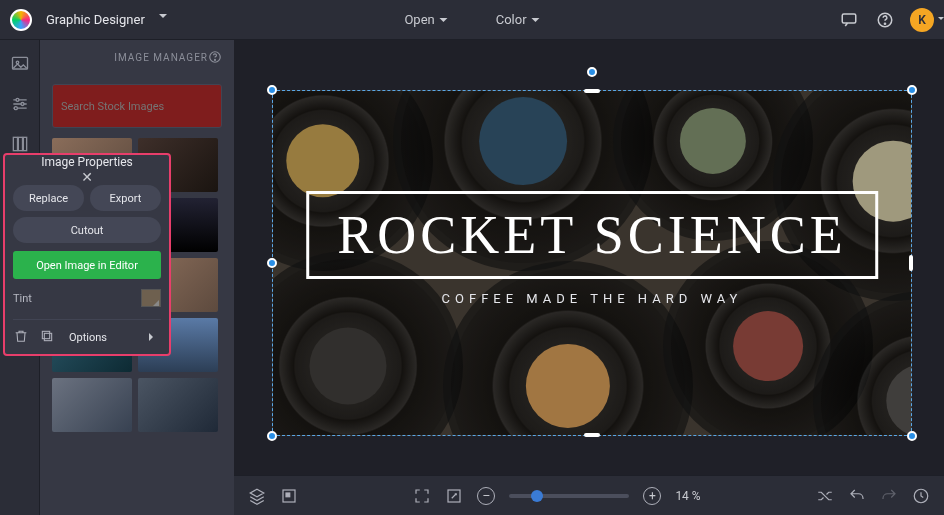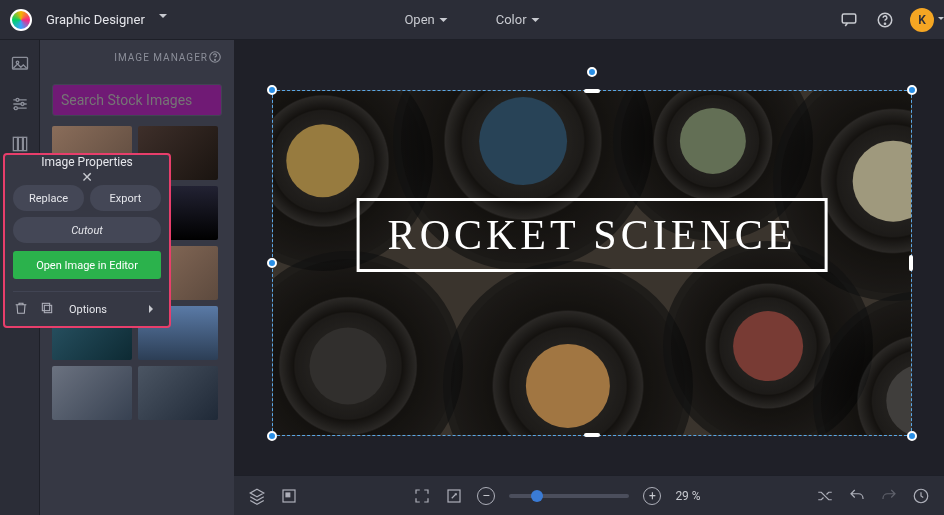--- a/index.html
+++ b/index.html
@@ -19,56 +19,56 @@
 
 .leftrail { position: absolute; left: 0; top: 40px; width: 40px; height: calc(100% - 40px); background: #2b2d37; display: flex; flex-direction: column; align-items: center; padding-top: 14px; gap: 20px; border-right: 1px solid #1d1f27; }
 .rail-icon { width: 20px; height: 20px; color: #8b8e99; cursor: pointer; }
 
 
 .sidebar { position: absolute; left: 40px; top: 40px; width: 194px; height: calc(100% - 40px); background: #363844; padding: 10px 12px 0 12px; overflow: hidden; }
 .sidebar-hdr { display: flex; align-items: center; justify-content: flex-end; font-size: 10px; letter-spacing: 1px; color: #8b8e99; margin-bottom: 10px; }
 .actions-row { display: flex; gap: 8px; }
 .computer-btn { flex: 1; background: #3dbb61; color: #fff; border: none; border-radius: 3px; height: 30px; font-size: 12px; cursor: pointer; }
 .more-btn { width: 30px; height: 30px; background: #3dbb61; border: none; border-radius: 3px; color: #fff; font-size: 15px; cursor: pointer; display:flex; align-items:center; justify-content:center; letter-spacing:1px;}
-.search-input { width: 100%; height: 32px; margin-top: 10px; background: #701a75; border: 1px solid #414453; border-radius: 3px; color: #8b8e99; font-size: 14px; padding: 0 8px; }
+.search-input { width: 100%; height: 44px; margin-top: 10px; background: #7f1d1d; border: 1px solid #414453; border-radius: 3px; color: #8b8e99; font-size: 11px; padding: 0 8px; }
 .thumbs { margin-top: 10px; display: flex; flex-wrap: wrap; gap: 6px; }
 .thumb { width: 80px; height: 54px; background: #555; border-radius: 2px; }
 .thumb.a { background: linear-gradient(135deg,#8a6d5a,#5d4a3e); }
 .thumb.b { background: linear-gradient(135deg,#3e2f2a,#1a1410); }
 .thumb.c { background: linear-gradient(135deg,#9e3a3a,#5a2c1f); }
 .thumb.d { background: linear-gradient(180deg,#223,#000); }
 .thumb.e { background: linear-gradient(135deg,#2a5566,#0d2a33); }
 .thumb.f { background: linear-gradient(180deg,#5a7aa6,#2c3e55); }
 .thumb.g { background: linear-gradient(135deg,#6b7280,#374151); }
 .thumb.h { background: linear-gradient(135deg,#4b5563,#1f2937); }
 
 
 .popover { position: absolute; left: 3px; top: 153px; width: 168px; background: #363844; border: 2px solid #e83e6b; border-radius: 4px; z-index: 30; padding: 0 8px 8px 8px; }
 .pop-hdr { display: flex; justify-content: space-between; align-items: center; height: 30px; font-size: 12px; color: #e5e6eb; flex-direction: column; }
 .close-x { color: #c8cad0; cursor: pointer; font-size: 14px; }
 .btn-row { display: flex; gap: 6px; }
 .gray-btn { flex: 1; height: 26px; background: #444756; border: none; border-radius: 13px; color: #e5e6eb; font-size: 11px; cursor: pointer; }
-.gray-btn.full { width: 100%; margin-top: 6px; font-style: italic; }
+.gray-btn.full { width: 100%; margin-top: 6px; }
 .green-btn { width: 100%; height: 28px; margin-top: 8px; background: #2bb24c; border: none; border-radius: 3px; color: #fff; font-size: 11px; cursor: pointer; }
 .prop-row { display: flex; justify-content: space-between; align-items: center; margin-top: 10px; font-size: 11px; color: #b6b8c2; }
 .swatch { width: 20px; height: 18px; border: 1px solid #555; position: relative; cursor: pointer; background:#fff;}
 .swatch.none::before { content: ""; position: absolute; left: -2px; top: 7px; width: 24px; height: 2px; background: #e83e3e; transform: rotate(-45deg); }
 .swatch.tint { background: #6e604f; }
 .swatch .caret { position:absolute; right:1px; bottom:0; width:0; height:0; border:3px solid transparent; border-bottom-color:#888; border-right-color:#888;}
 .pop-footer { display: flex; align-items: center; gap: 8px; margin-top: 12px; border-top: 1px solid #414453; padding-top: 8px; }
 .foot-ic { width: 18px; height: 18px; color: #aeb0ba; cursor: pointer; }
 .options-btn { flex:1; display:flex; justify-content:space-between; align-items:center; font-size:11px; color:#e5e6eb; cursor:pointer; padding:0 4px;}
 
 
 .canvas-wrap { position: absolute; left: 234px; top: 40px; right: 0; bottom: 40px; background: #1f2028; overflow: hidden; }
 .artboard { position: absolute; left: 38px; top: 50px; width: 640px; height: 346px; background: #3a342d; border: 1px dashed #5aa7e6; }
 .artboard-img { position:absolute; inset:0; overflow:hidden; }
 .rec { position:absolute; border-radius:50%; border:8px solid #111; background:radial-gradient(circle,#2a2a2a 0%,#0e0e0e 35%,#000 36%,#222 45%,#000 46%,#1a1a1a 100%); opacity:0.65;}
 .rec .lbl{position:absolute; left:50%; top:50%; width:36%; height:36%; transform:translate(-50%,-50%); border-radius:50%;}
-.title-box { position:absolute; left:50%; top:42%; transform:translate(-50%,-50%); border:3px solid #fff; padding:10px 28px; color:#fff; font-family: Georgia, 'Times New Roman', serif; font-size:42px; letter-spacing:4px; white-space:nowrap;}
+.title-box { position:absolute; left:50%; top:42%; transform:translate(-50%,-50%); border:3px solid #fff; padding:10px 28px; color:#fff; font-family: Georgia, 'Times New Roman', serif; font-size:54px; letter-spacing:4px; white-space:nowrap;}
 .subtitle { position:absolute; left:50%; top:58%; transform:translateX(-50%); color:#e5e6eb; font-size:13px; letter-spacing:5px; white-space:nowrap;}
 
 .handle { position:absolute; width:10px; height:10px; background:#2a8fe6; border:2px solid #fff; border-radius:50%; }
 .handle.tl{left:-6px; top:-6px;} .handle.tr{right:-6px; top:-6px;}
 .handle.bl{left:-6px; bottom:-6px;} .handle.br{right:-6px; bottom:-6px;}
 .handle.ml{left:-6px; top:50%; margin-top:-5px;}
 .rot { position:absolute; left:50%; top:-24px; width:10px; height:10px; margin-left:-5px; background:#2a8fe6; border:2px solid #fff; border-radius:50%;}
 .edge { position:absolute; background:#fff; }
 .edge.m-top{left:50%; top:-2px; width:16px; height:4px; margin-left:-8px; border-radius:2px;}
 .edge.m-bot{left:50%; bottom:-2px; width:16px; height:4px; margin-left:-8px; border-radius:2px;}
@@ -181,20 +181,26 @@
   <div class="pop-hdr">
     <span>Image Properties</span>
     <span class="close-x">✕</span>
   </div>
   <div class="btn-row">
     <button class="gray-btn">Replace</button>
     <button class="gray-btn">Export</button>
   </div>
   <button class="gray-btn full">Cutout</button>
   <button class="green-btn">Open Image in Editor</button>
+  <div class="prop-row">
+    <span>Tint</span>
+    <div class="swatch tint">
+        <span class="caret"></span>
+      </div>
+  </div>
   <div class="pop-footer">
     <div class="foot-ic">
       <svg viewBox="0 0 24 24" width="16" height="16" fill="none" stroke="currentColor" stroke-width="1.6">
           <path d="M4 7h16M9 7V5h6v2M6 7l1 13h10l1-13"></path>
         </svg>
     </div>
     <div class="foot-ic">
       <svg viewBox="0 0 24 24" width="16" height="16" fill="none" stroke="currentColor" stroke-width="1.6">
           <rect x="8" y="8" width="11" height="11"></rect>
           <rect x="5" y="5" width="11" height="11"></rect>
@@ -229,20 +235,21 @@
           <div class="lbl" style="background:#d99a4e;"></div>
         </div>
       <div class="rec" style="left:390px; top:150px; width:210px; height:210px;">
           <div class="lbl" style="background:#9a3f38;"></div>
         </div>
       <div class="rec" style="left:540px; top:200px; width:220px; height:220px;">
           <div class="lbl" style="background:#444;"></div>
         </div>
     </div>
     <div class="title-box">ROCKET SCIENCE</div>
+    <div class="subtitle">COFFEE MADE THE HARD WAY</div>
 
     <div class="rot"></div>
     <div class="handle tl"></div>
     <div class="handle tr"></div>
     <div class="handle bl"></div>
     <div class="handle br"></div>
     <div class="handle ml"></div>
     <div class="edge m-top"></div>
     <div class="edge m-bot"></div>
     <div class="edge m-right"></div>
@@ -275,21 +282,21 @@
   </div>
   <div class="bb-circle">
       <span>–</span>
     </div>
   <div class="zoom-slider">
       <div class="knob"></div>
     </div>
   <div class="bb-circle">
       <span>+</span>
     </div>
-  <span class="zoom-pct">29 %</span>
+  <span class="zoom-pct">14 %</span>
   <div class="bb-sep"></div>
   <div class="bb-icon">
     <svg viewBox="0 0 24 24" width="18" height="18" fill="none" stroke="currentColor" stroke-width="1.6">
         <path d="M3 7h4l10 10h4M3 17h4l3-3M14 10l3-3h4"></path>
       </svg>
   </div>
   <div class="bb-icon">
     <svg viewBox="0 0 24 24" width="18" height="18" fill="none" stroke="currentColor" stroke-width="1.6">
         <path d="M9 14l-5-5 5-5M4 9h10a6 6 0 0 1 6 6v1"></path>
       </svg>

